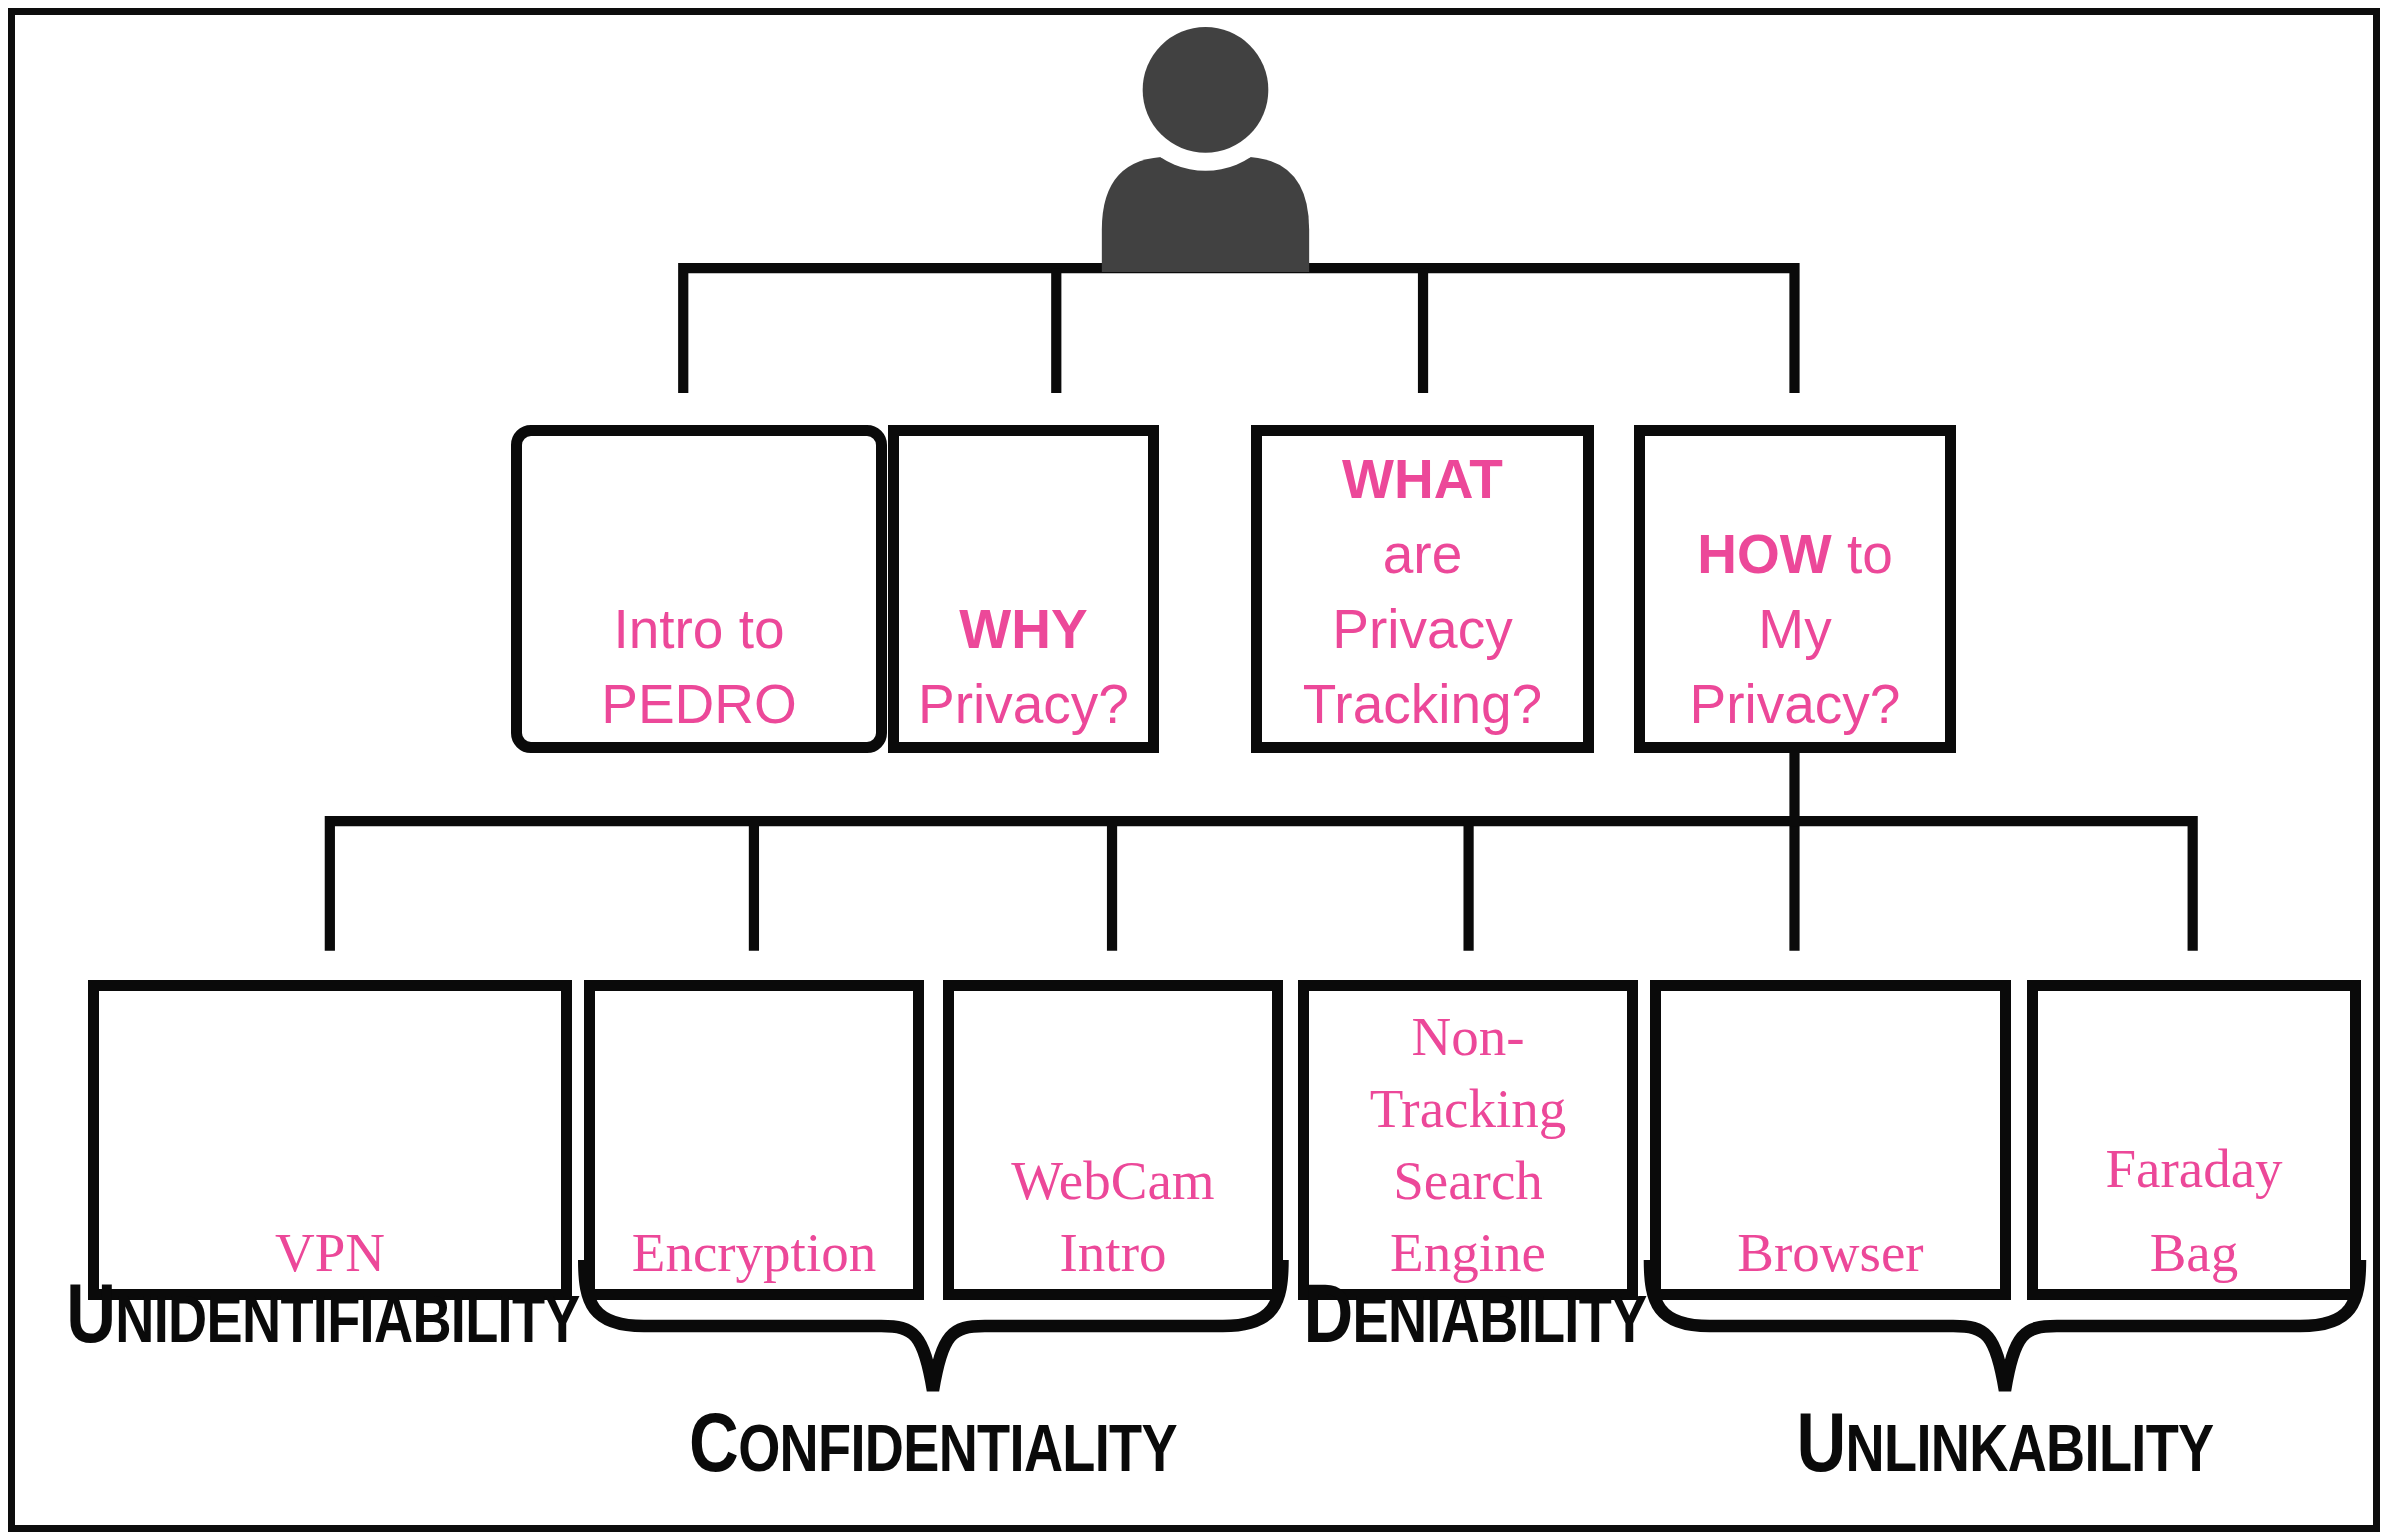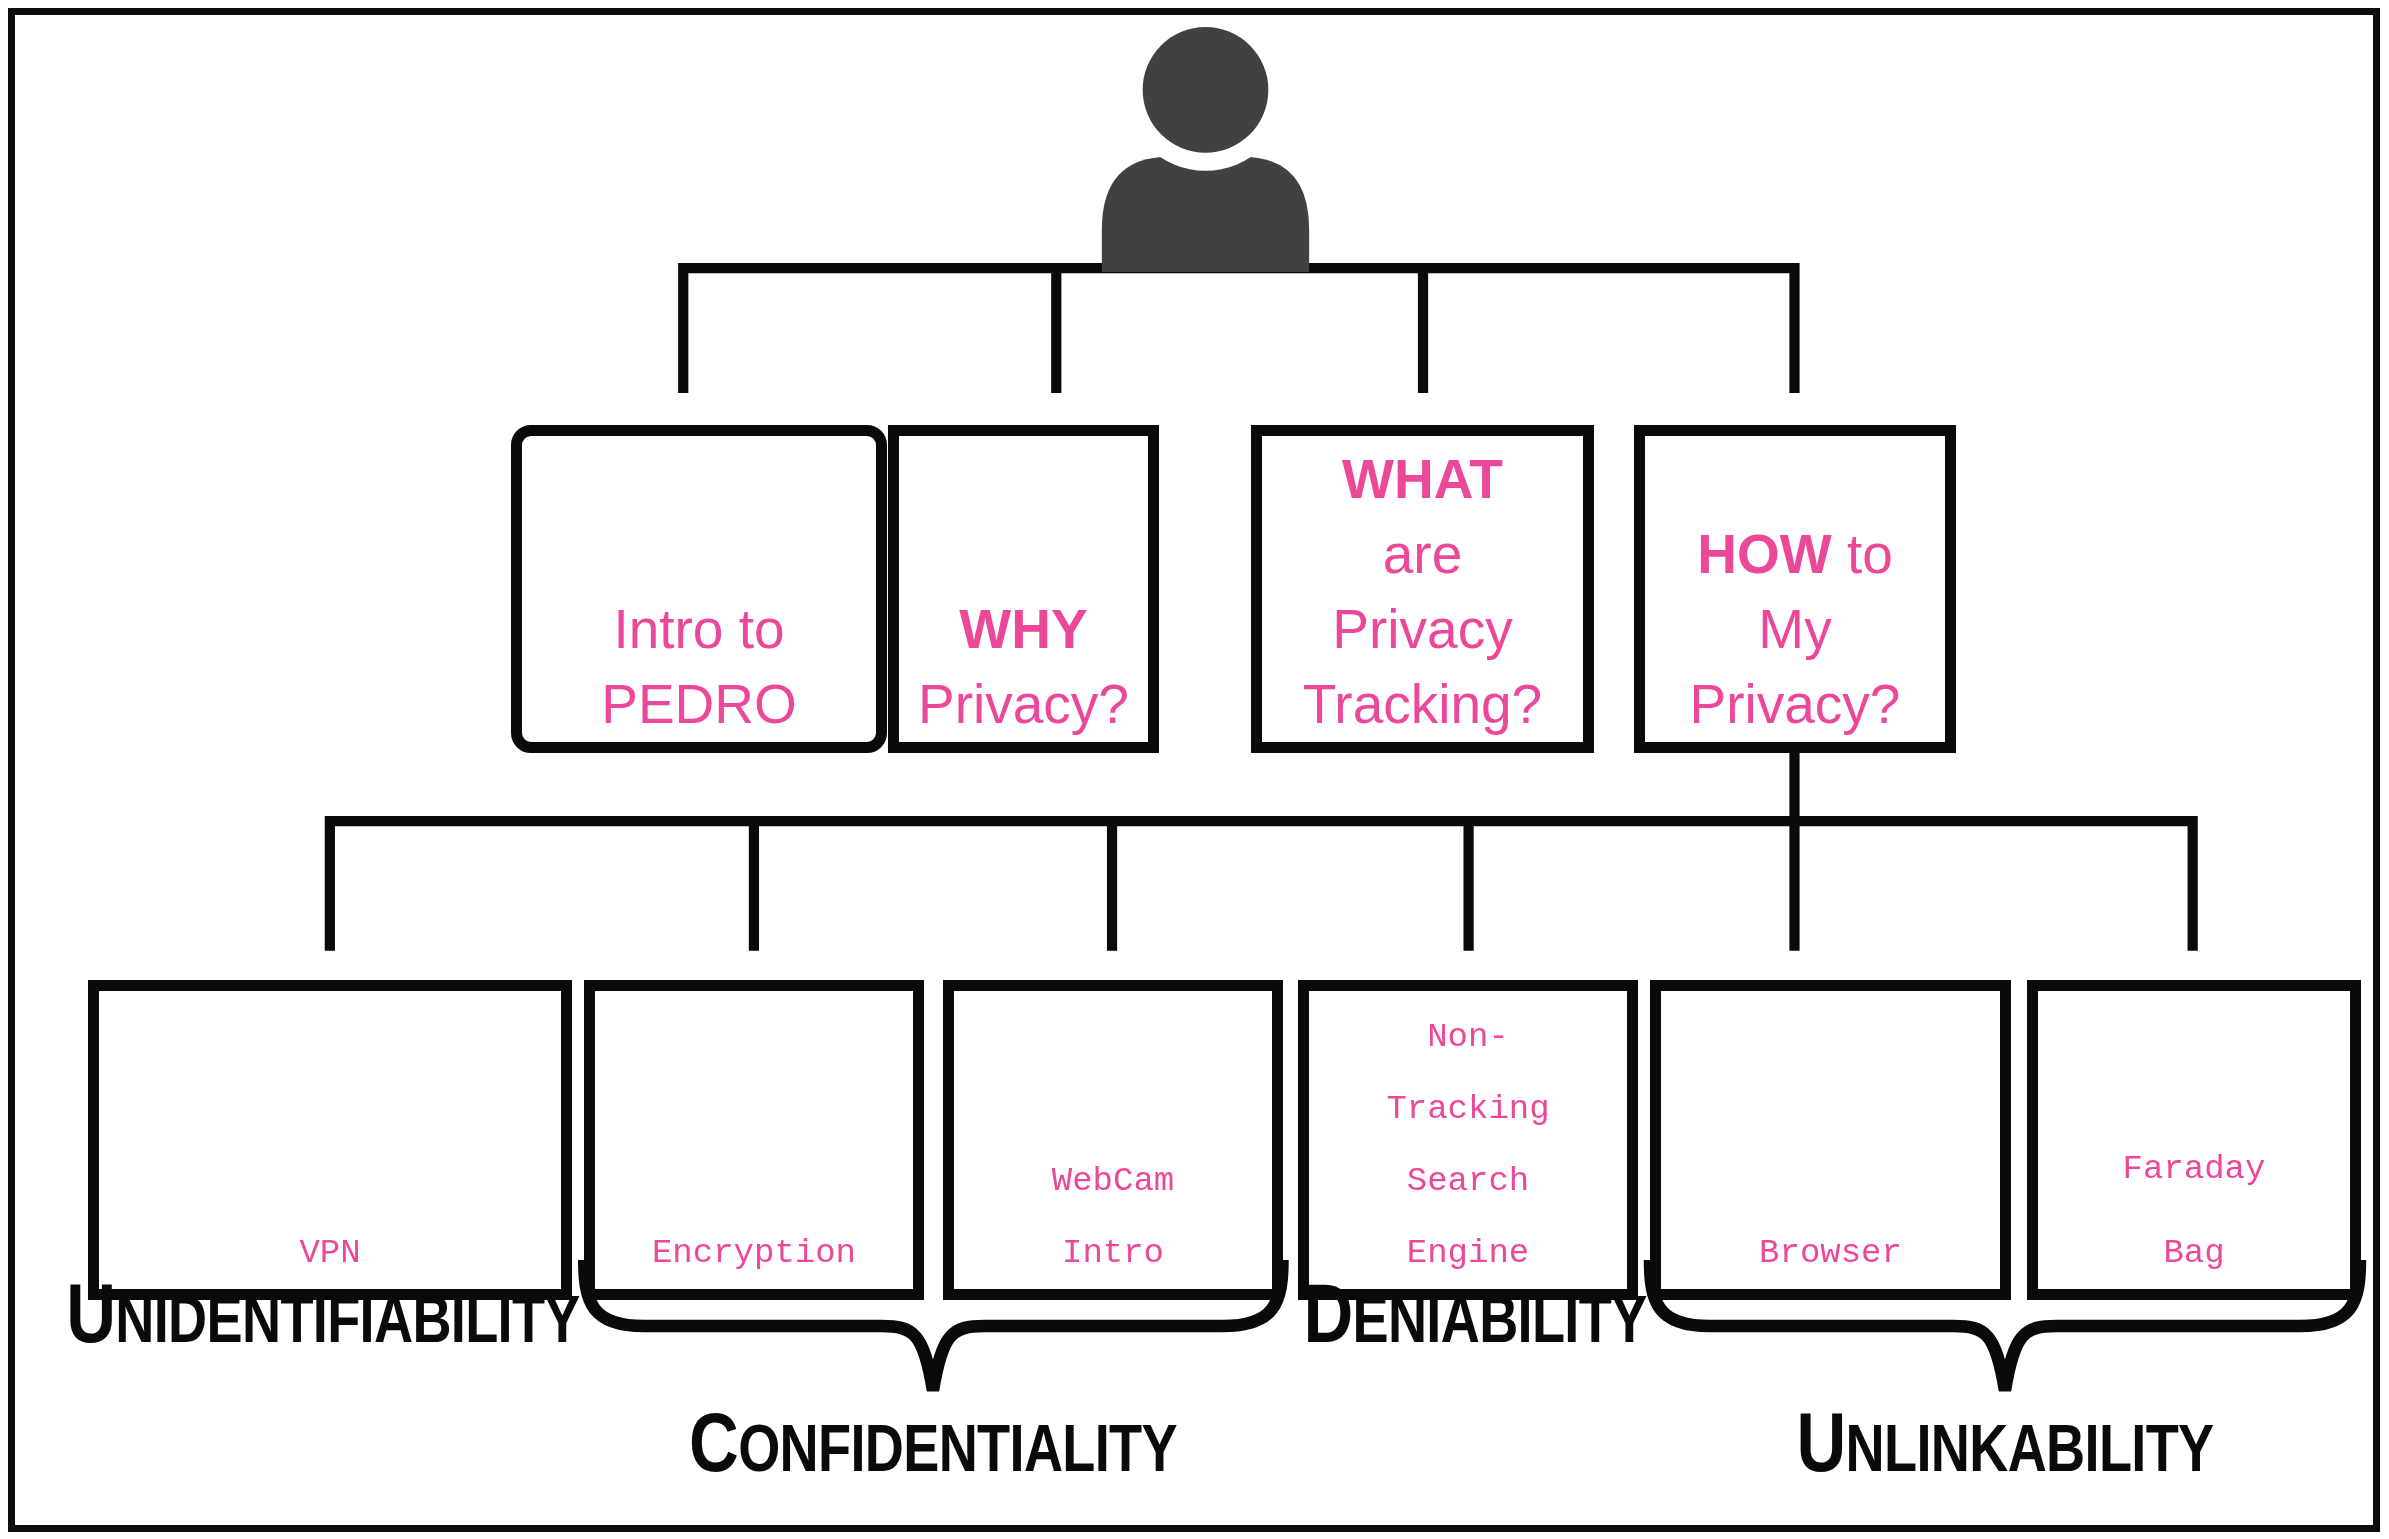--- a/index.html
+++ b/index.html
@@ -26,22 +26,22 @@
     align-items:center;justify-content:flex-end;
     text-align:center;
     color:#ec4899;
     margin-top:36px;
   }
   .lvl1{top:389px;height:328px;}
   .lvl1 .ln{font-size:55px;line-height:75px;font-weight:400;white-space:pre;}
   .lvl1 .bld{font-weight:700;}
   .lvl2{top:944px;height:320px;}
   .lvl2 .ln{
-    font-family:Liberation Mono, monospace;
-    font-size:34px;line-height:72px;white-space:pre;
+    font-family:Liberation Serif, serif;
+    font-size:55px;line-height:72px;white-space:pre;
   }
 
   
   .cat{
     position:absolute;
     transform:translateX(-50%) scaleX(0.82);
     transform-origin:center top;
     white-space:nowrap;
     font-weight:700;color:#0a0a0a;
     line-height:1;letter-spacing:-0.8px;

